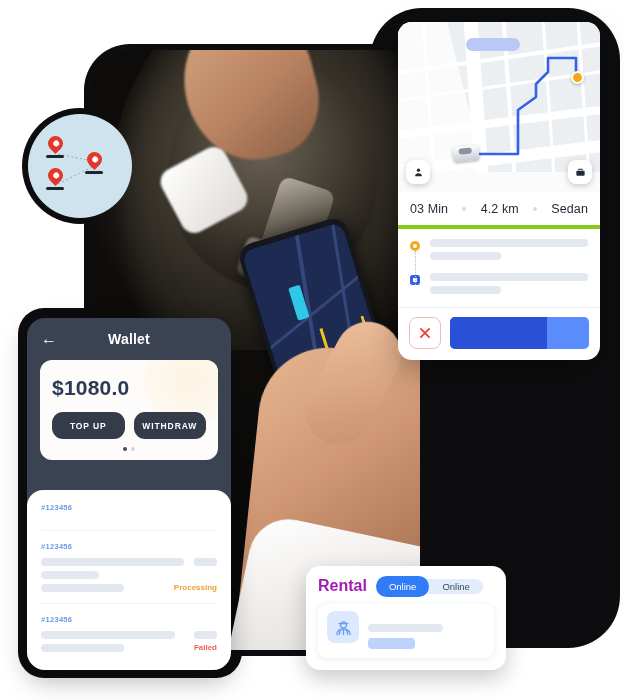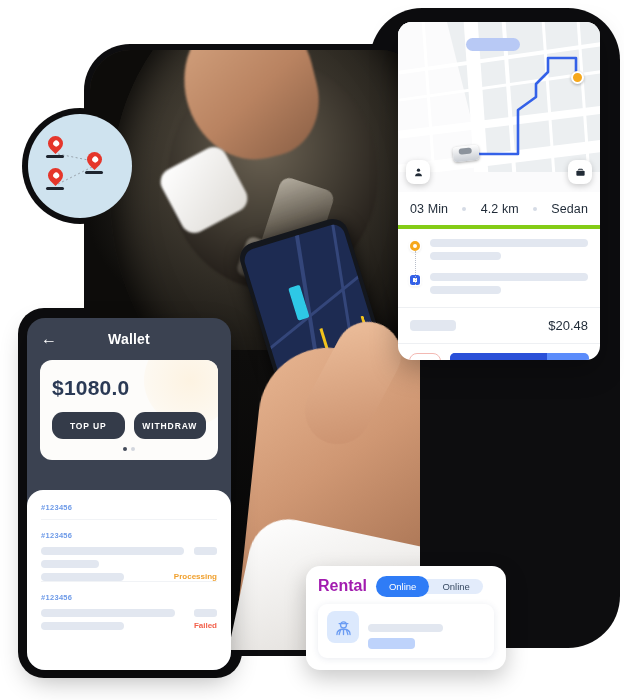--- a/index.html
+++ b/index.html
@@ -325,21 +325,21 @@
   .wc-dots { display: flex; gap: 4px; justify-content: center; margin-top: 8px; position: relative; }
   .wc-dots i { width: 4px; height: 4px; border-radius: 50%; background: #d2d6dd; display:block; }
   .wc-dots i.on { background: #444b59; }
 
   .tx-sheet {
     position: absolute; left: 0; right: 0; top: 172px; bottom: 0;
     background: #fff; border-radius: 16px 16px 0 0; padding: 13px 14px 0;
     overflow: hidden;
   }
   .tx {
-    margin-bottom: 11px; border-bottom: 1px solid #f1f3f6;
+    padding-bottom: 11px; margin-bottom: 11px; border-bottom: 1px solid #f1f3f6;
     position: relative;
   }
   .tx:last-child { border-bottom: none; }
   .tx-id { font-size: 7.5px; color: #6d9ae8; font-weight: 700; letter-spacing: .3px; margin-bottom: 7px; }
   .tx-body { position: relative; }
   .tx-amt-ph {
     position: absolute; right: 0; top: 0; width: 23px; height: 8px;
     border-radius: 3px; background: #e2e7f0;
   }
   .tx-status {
@@ -501,24 +501,20 @@
         <div class="mk">
             <div class="s"></div>
           </div>
         <div class="lines">
           <div class="lg w100"></div>
           <div class="lg w45"></div>
         </div>
       </div>
     </div>
 
-    <div class="fare-row">
-      <div class="fare-ph"></div>
-      <div class="fare-val">$20.48</div>
-    </div>
 
     <div class="action-row">
       <div class="btn-decline">
         <svg width="14" height="14" viewBox="0 0 24 24" stroke="#ef4036" stroke-width="3.2" stroke-linecap="round" fill="none">
           <path d="M5 5 L19 19 M19 5 L5 19"></path>
         </svg>
       </div>
       <div class="btn-accept">
         <div class="prog"></div>
 

